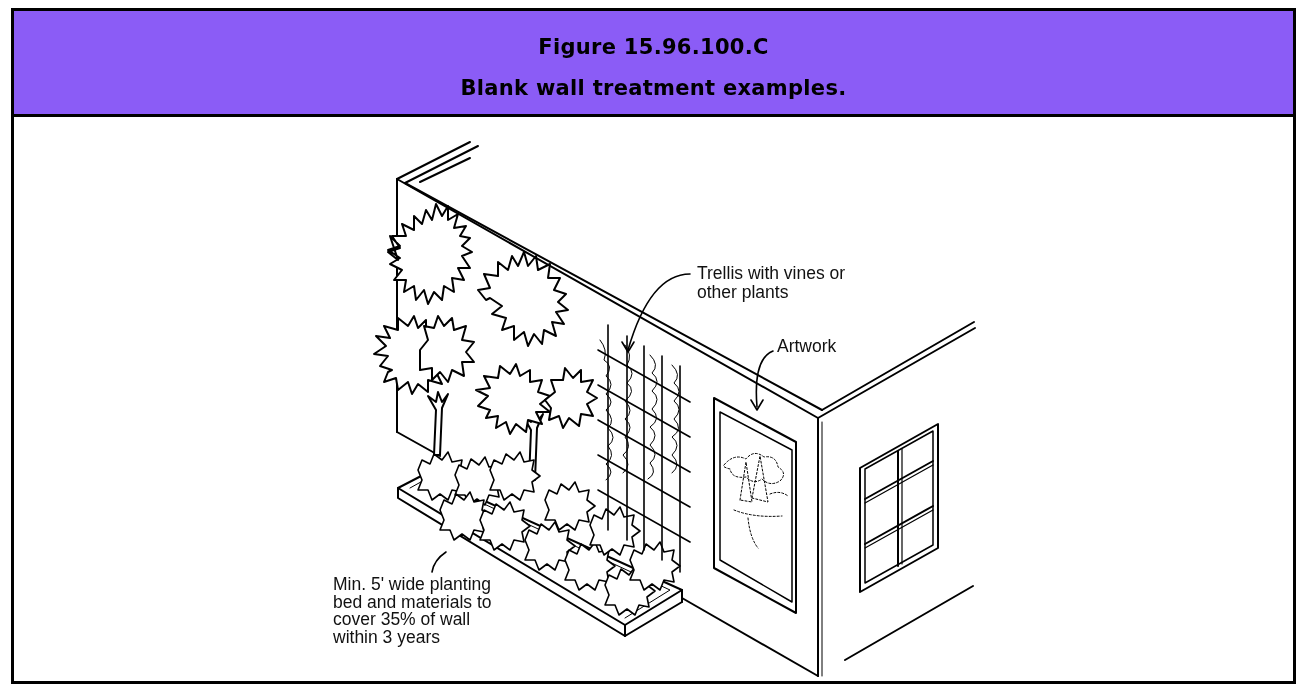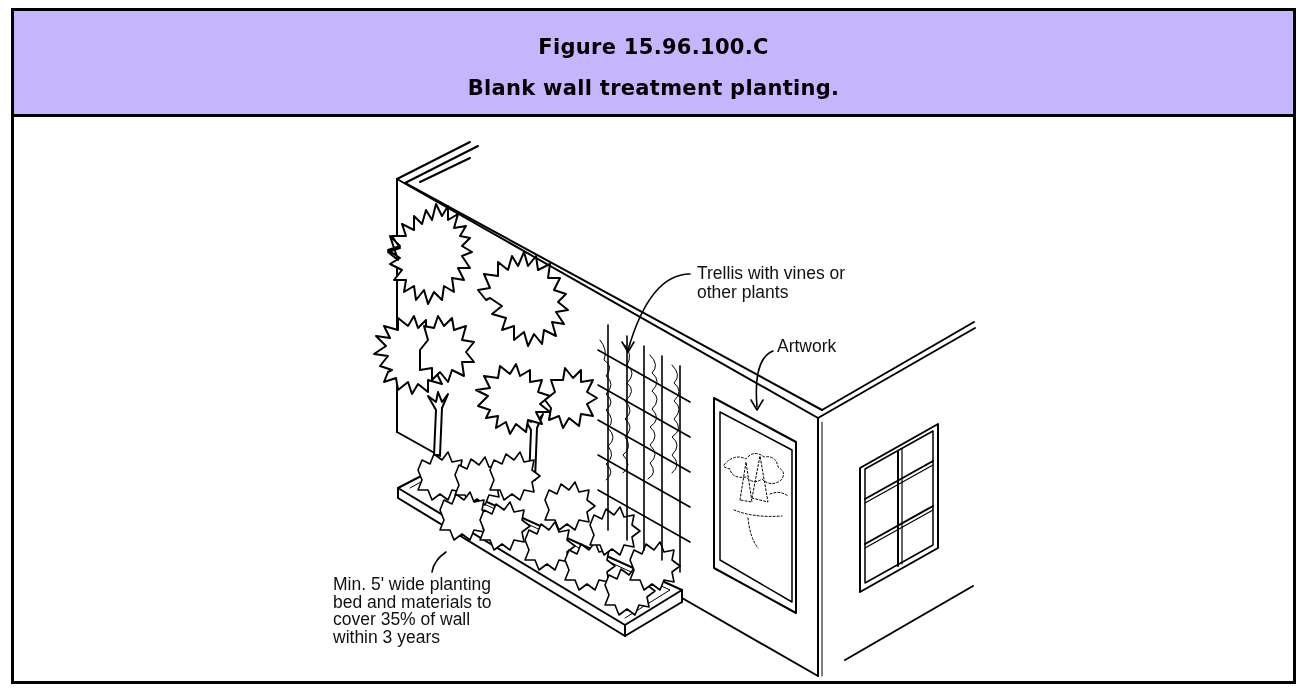--- a/index.html
+++ b/index.html
@@ -23,23 +23,23 @@
     font-family: "DejaVu Sans", sans-serif; font-weight: bold; font-size: 21px; color: #000;
     letter-spacing: 0.3px;
   }
   .drawing { position: absolute; left: 0; top: 0; }
   .lbl { font-family: "Liberation Sans", sans-serif; font-size: 17.5px; fill: #111; }
 </style>
 </head>
 <body>
 
 <div class="figure-table">
-  <div class="figure-header" style="background: #c4b5fd;">
+  <div class="figure-header" style="background: #8b5cf6;">
     <div class="fig-number">Figure 15.96.100.C</div>
-    <div class="fig-caption">Blank wall treatment planting.</div>
+    <div class="fig-caption">Blank wall treatment examples.</div>
   </div>
 </div>
 
 <svg class="drawing" width="1304" height="696" viewBox="0 0 1304 696" xmlns="http://www.w3.org/2000/svg">
   <g fill="none" stroke="#000" stroke-width="2" stroke-linejoin="round" stroke-linecap="round">
 
     <g>
 
       <line x1="397" y1="179" x2="397" y2="432"></line>
 

